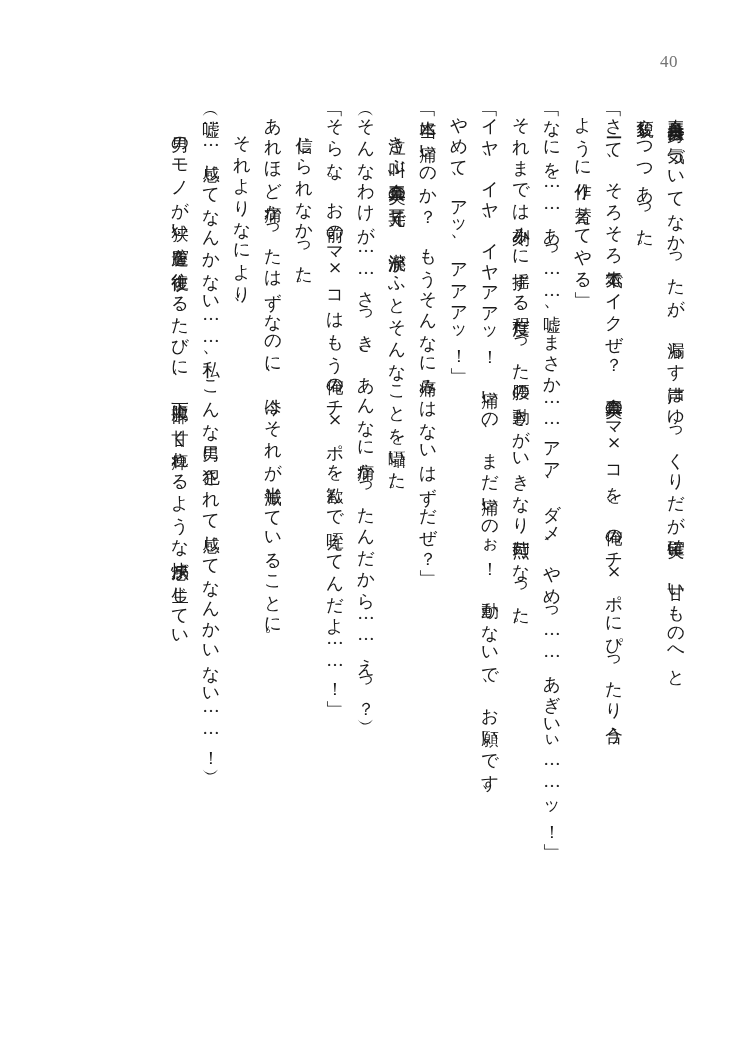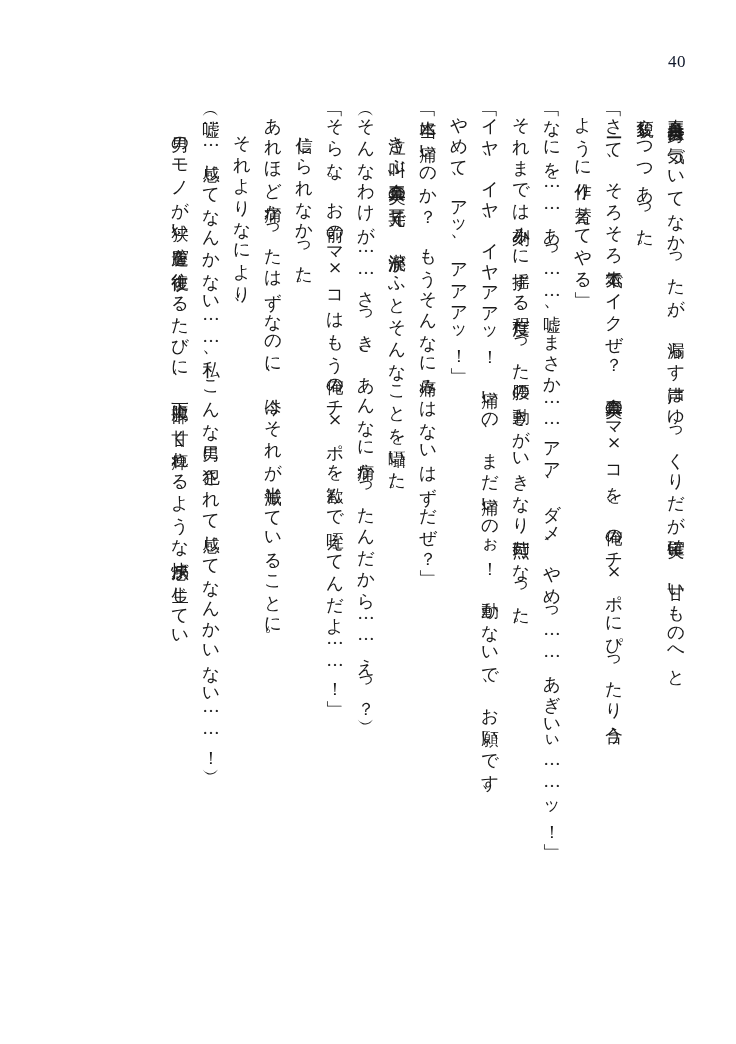--- a/index.html
+++ b/index.html
@@ -13,24 +13,24 @@
   .page {
     position: relative;
     width: 736px;
     height: 1044px;
     background: #ffffff;
     overflow: hidden;
   }
   .page-number {
     position: absolute;
     top: 52px;
-    right: 50px;
+    right: 58px;
     font-family: "Liberation Serif", "DejaVu Serif", serif;
     font-size: 17px;
-    color: #0f172a;
+    color: #737373;
     letter-spacing: 0.5px;
   }
   .body-text {
     position: absolute;
     top: 105px;
     right: 52px;
     left: 60px;
     bottom: 60px;
     display: flex;
     flex-direction: row-reverse;

